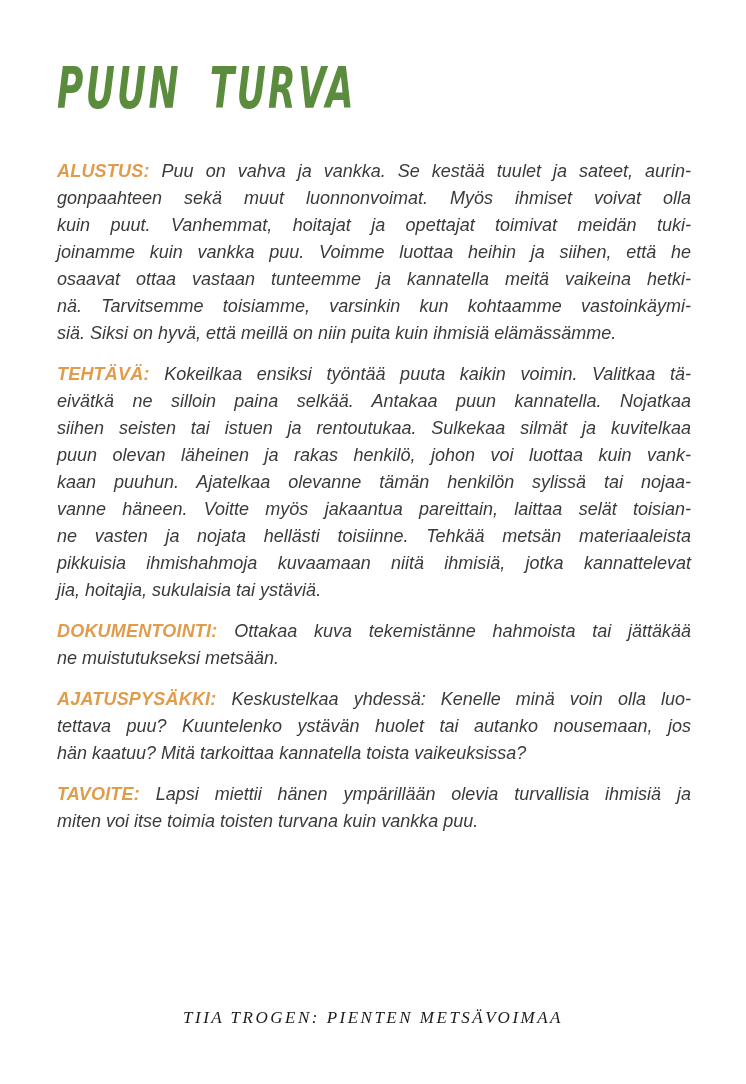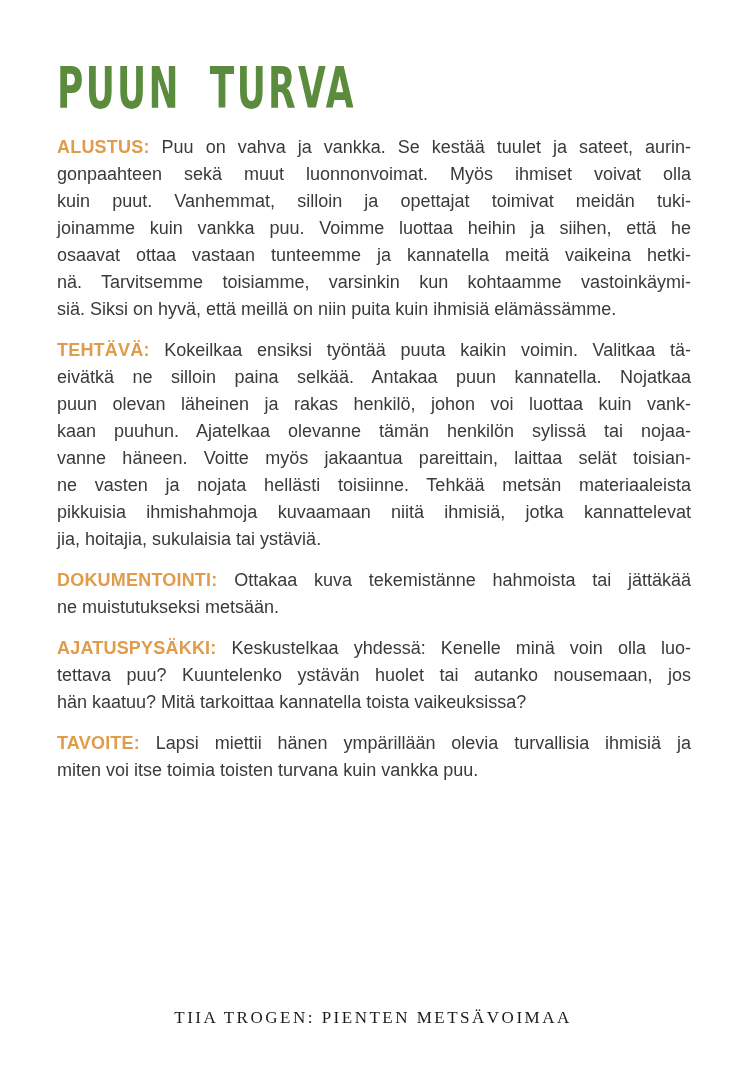--- a/index.html
+++ b/index.html
@@ -7,40 +7,41 @@
     padding: 0;
     background: #ffffff;
   }
   .page {
     position: relative;
     width: 746px;
     height: 1084px;
     background: var(--background, #ffffff);
     font-family: "Liberation Sans", sans-serif;
     overflow: hidden;
+    font-style: italic;
   }
   .title {
     position: absolute;
     left: 57px;
     top: 56px;
     margin: 0;
     font-family: "DejaVu Sans", sans-serif;
     font-weight: 700;
     font-size: 46px;
     letter-spacing: 3px;
     word-spacing: 18px;
     color: var(--title-green, #5b8c3e);
     transform: scale(0.78, 1.22);
     transform-origin: 0 0;
     white-space: nowrap;
   }
   .content {
     position: absolute;
     left: 57px;
-    top: 134px;
+    top: 158px;
     width: 634px;
     color: var(--body-text, #3a3a3a);
     font-size: 18px;
     line-height: 27px;
   }
   .para {
     margin: 0 0 14px 0;
   }
   .line {
     text-align: justify;
@@ -69,29 +70,30 @@
 </head>
 <body>
 
 <div class="page">
   <h1 class="title">PUUN TURVA</h1>
 
   <div class="content">
       <div class="para">
         <div class="line"><span class="label">ALUSTUS:</span> Puu on vahva ja vankka. Se kestää tuulet ja sateet, aurin-</div>
         <div class="line">gonpaahteen sekä muut luonnonvoimat. Myös ihmiset voivat olla</div>
-        <div class="line">kuin puut. Vanhemmat, silloin ja opettajat toimivat meidän tuki-</div>
+        <div class="line">kuin puut. Vanhemmat, hoitajat ja opettajat toimivat meidän tuki-</div>
         <div class="line">joinamme kuin vankka puu. Voimme luottaa heihin ja siihen, että he</div>
         <div class="line">osaavat ottaa vastaan tunteemme ja kannatella meitä vaikeina hetki-</div>
         <div class="line">nä. Tarvitsemme toisiamme, varsinkin kun kohtaamme vastoinkäymi-</div>
         <div class="line last">siä. Siksi on hyvä, että meillä on niin puita kuin ihmisiä elämässämme.</div>
       </div>
       <div class="para">
         <div class="line"><span class="label">TEHTÄVÄ:</span> Kokeilkaa ensiksi työntää puuta kaikin voimin. Valitkaa tä-</div>
         <div class="line">eivätkä ne silloin paina selkää. Antakaa puun kannatella. Nojatkaa</div>
+        <div class="line">siihen seisten tai istuen ja rentoutukaa. Sulkekaa silmät ja kuvitelkaa</div>
         <div class="line">puun olevan läheinen ja rakas henkilö, johon voi luottaa kuin vank-</div>
         <div class="line">kaan puuhun. Ajatelkaa olevanne tämän henkilön sylissä tai nojaa-</div>
         <div class="line">vanne häneen. Voitte myös jakaantua pareittain, laittaa selät toisian-</div>
         <div class="line">ne vasten ja nojata hellästi toisiinne. Tehkää metsän materiaaleista</div>
         <div class="line">pikkuisia ihmishahmoja kuvaamaan niitä ihmisiä, jotka kannattelevat</div>
         <div class="line last">jia, hoitajia, sukulaisia tai ystäviä.</div>
       </div>
       <div class="para">
         <div class="line"><span class="label">DOKUMENTOINTI:</span> Ottakaa kuva tekemistänne hahmoista tai jättäkää</div>
         <div class="line last">ne muistutukseksi metsään.</div>

